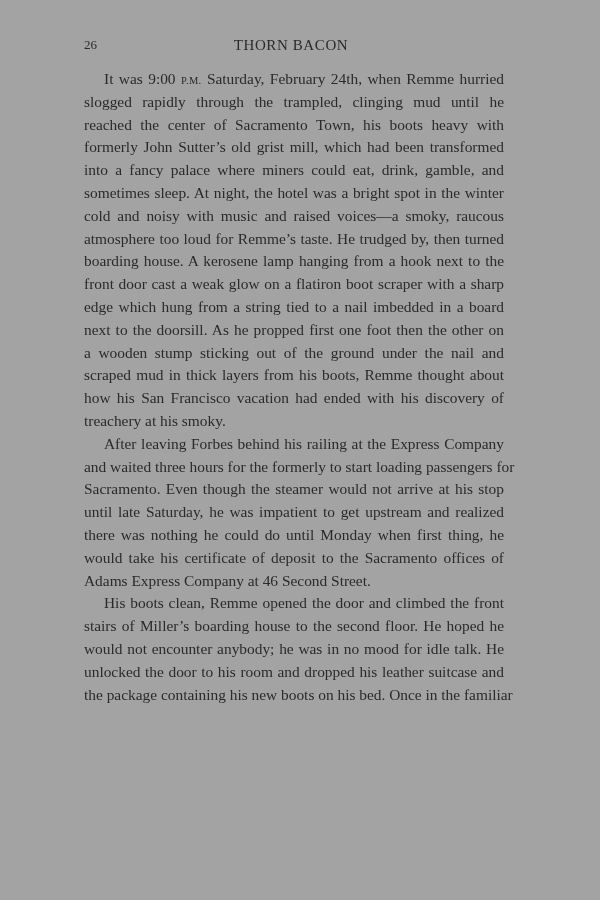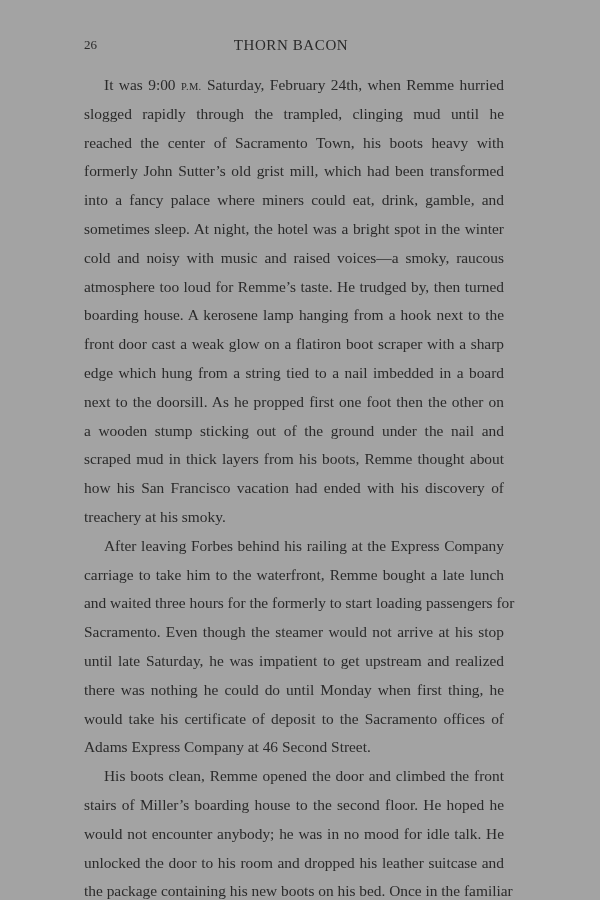--- a/index.html
+++ b/index.html
@@ -18,21 +18,21 @@
     .book-author {
       position: absolute; left: 0; right: 6px; top: 0; text-align: center;
       font-size: 15px; letter-spacing: 0.6px; line-height: 20px;
     }
     .body-text {
       position: absolute; left: 84px; top: 68px; width: 420px;
       font-size: 15.4px; line-height: 22.8px;
     }
     .line {
       display: block; height: 22.8px; white-space: nowrap;
-      text-align: justify; text-align-last: justify; margin-top: 6px;
+      text-align: justify; text-align-last: justify;
     }
     .line.last { text-align-last: left; }
     .line.indent { text-indent: 20px; }
     .sc { font-size: 10.5px; letter-spacing: 0.3px; }
     i { font-style: italic; }
   </style>
 </head>
 <body>
 
 <div class="page">
@@ -57,21 +57,20 @@
       <span class="line">edge which hung from a string tied to a nail imbedded in a board</span>
       <span class="line">next to the doorsill. As he propped first one foot then the other on</span>
       <span class="line">a wooden stump sticking out of the ground under the nail and</span>
       <span class="line">scraped mud in thick layers from his boots, Remme thought about</span>
       <span class="line">how his San Francisco vacation had ended with his discovery of</span>
       <span class="line last">treachery at his smoky.</span>
     </div>
 
     <div>
       <span class="line indent">After leaving Forbes behind his railing at the Express Company</span>
-      <span class="line">carriage to take him to the waterfront, Remme bought a late lunch</span>
       <span class="line">and waited three hours for the formerly to start loading passengers for</span>
       <span class="line">Sacramento. Even though the steamer would not arrive at his stop</span>
       <span class="line">until late Saturday, he was impatient to get upstream and realized</span>
       <span class="line">there was nothing he could do until Monday when first thing, he</span>
       <span class="line">would take his certificate of deposit to the Sacramento offices of</span>
       <span class="line last">Adams Express Company at 46 Second Street.</span>
     </div>
 
     <div>
       <span class="line indent">His boots clean, Remme opened the door and climbed the front</span>

